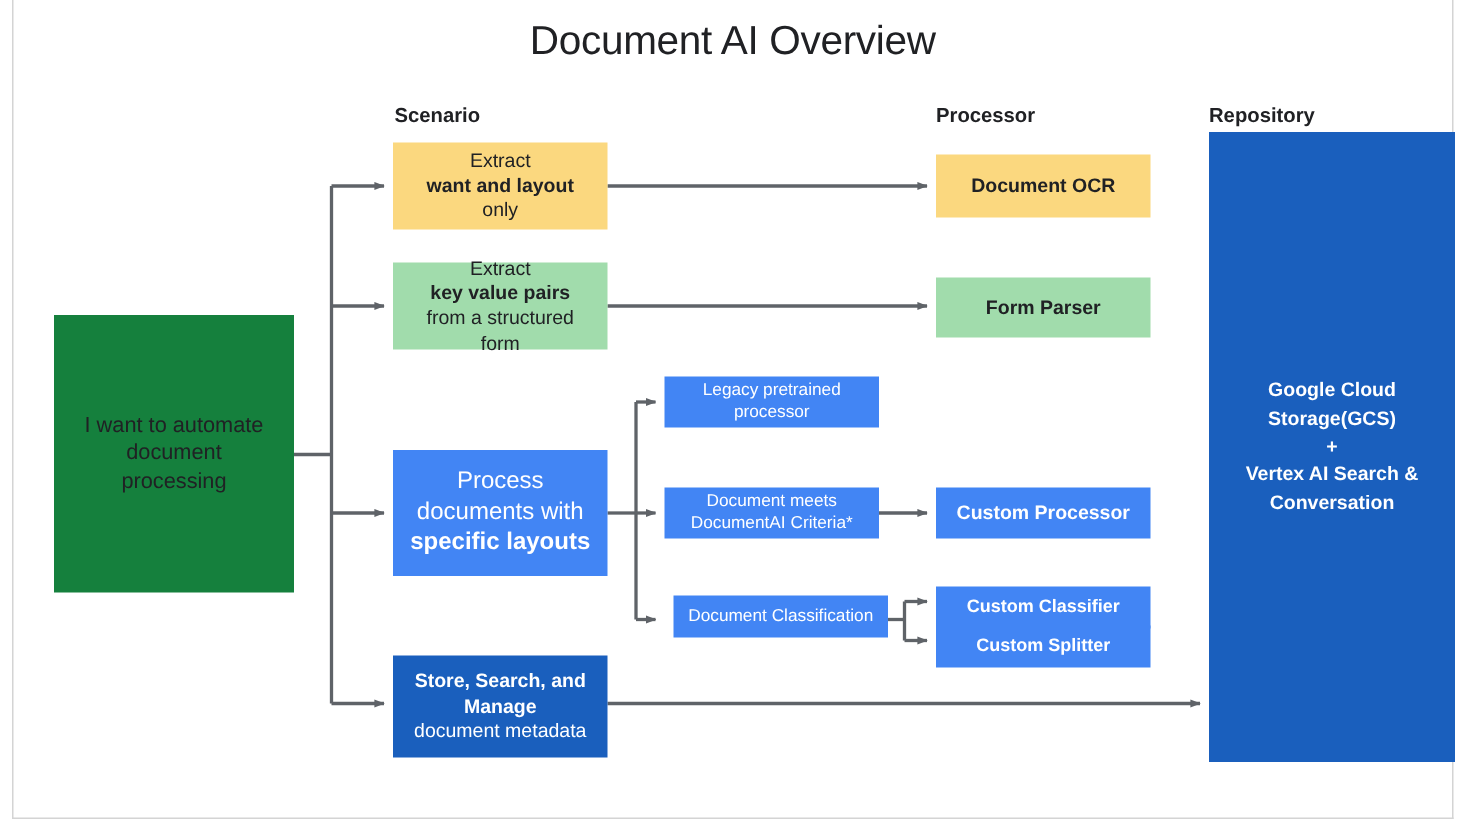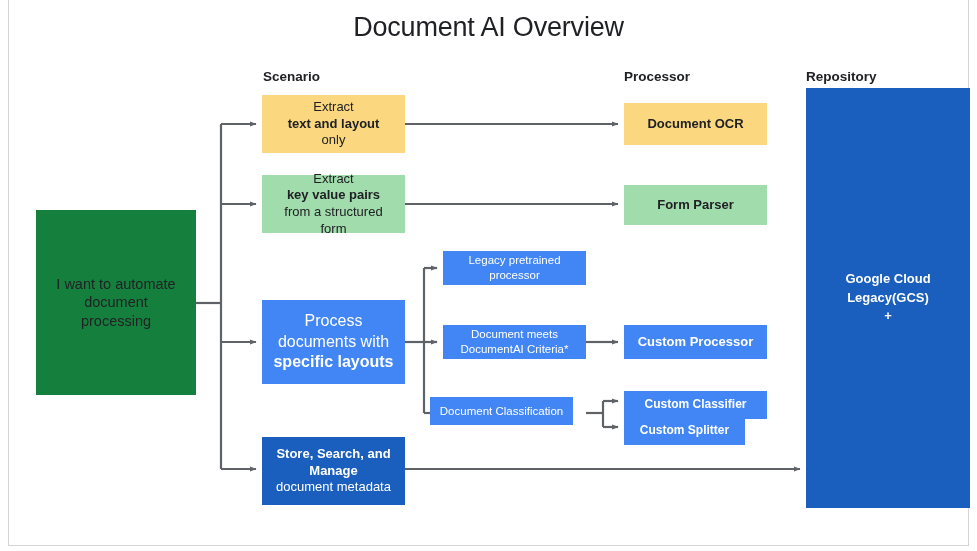--- a/index.html
+++ b/index.html
@@ -73,28 +73,28 @@
   
   #node-extract-text   { left: 262px; top: 95px;  width: 143px; height: 58px; font-size: 13px; }
   #node-extract-kv     { left: 262px; top: 175px; width: 143px; height: 58px; font-size: 13px; }
   #node-process-layout { left: 262px; top: 300px; width: 143px; height: 84px; font-size: 16px; }
   #node-store-manage   { left: 262px; top: 437px; width: 143px; height: 68px; font-size: 13px; font-weight: 700; }
   #node-store-manage .reg { font-weight: 400; }
 
   
   #node-legacy    { left: 443px; top: 251px; width: 143px; height: 34px; font-size: 11.5px; }
   #node-criteria  { left: 443px; top: 325px; width: 143px; height: 34px; font-size: 11.5px; }
-  #node-classify  { left: 430px; top: 397px; width: 143px; height: 24px; font-size: 11.5px; }
+  #node-classify  { left: 449px; top: 397px; width: 143px; height: 24px; font-size: 11.5px; }
 
   
   #node-ocr        { left: 624px; top: 103px; width: 143px; height: 42px; font-size: 13px; font-weight: 700; }
   #node-form       { left: 624px; top: 185px; width: 143px; height: 40px; font-size: 13px; font-weight: 700; }
   #node-custom-proc{ left: 624px; top: 325px; width: 143px; height: 34px; font-size: 13px; font-weight: 700; }
   #node-custom-cls { left: 624px; top: 391px; width: 143px; height: 20px; font-size: 12px; font-weight: 700; }
-  #node-custom-spl { left: 624px; top: 417px; width: 121px; height: 20px; font-size: 12px; font-weight: 700; }
+  #node-custom-spl { left: 624px; top: 417px; width: 143px; height: 20px; font-size: 12px; font-weight: 700; }
 
   
   #node-repository {
     left: 806px; top: 88px; width: 164px; height: 420px;
     font-size: 13px; font-weight: 700; line-height: 1.45;
   }
 
   svg#wires {
     position: absolute;
     left: 0; top: 0;
@@ -154,21 +154,21 @@
 
   <div class="node n-gray" id="node-intent">
     <span>
       <span>I want to automate</span>
       <span>document</span>
       <span>processing</span>
     </span>
   </div>
 
   <div class="node n-yellow" id="node-extract-text">
-    <span><span>Extract </span><b>text and layout</b><span> only</span></span>
+    <span><span>Extract </span><b>want and layout</b><span> only</span></span>
   </div>
 
   <div class="node n-green" id="node-extract-kv">
     <span><span>Extract </span><b>key value pairs</b><span> from a structured form</span></span>
   </div>
 
   <div class="node n-blue" id="node-process-layout">
     <span><span>Process documents with </span><b>specific layouts</b></span>
   </div>
 
@@ -204,18 +204,20 @@
     <span>Custom Processor</span>
   </div>
 
   <div class="node n-blue" id="node-custom-spl">
     <span>Custom Splitter</span>
   </div>
 
   <div class="node n-darkblue" id="node-repository">
     <span>
       <span>Google Cloud</span>
-      <span>Legacy(GCS)</span>
+      <span>Storage(GCS)</span>
       <span>+</span>
+      <span>Vertex AI Search &amp;</span>
+      <span>Conversation</span>
     </span>
   </div>
 
 </div>
 
 </body></html>

